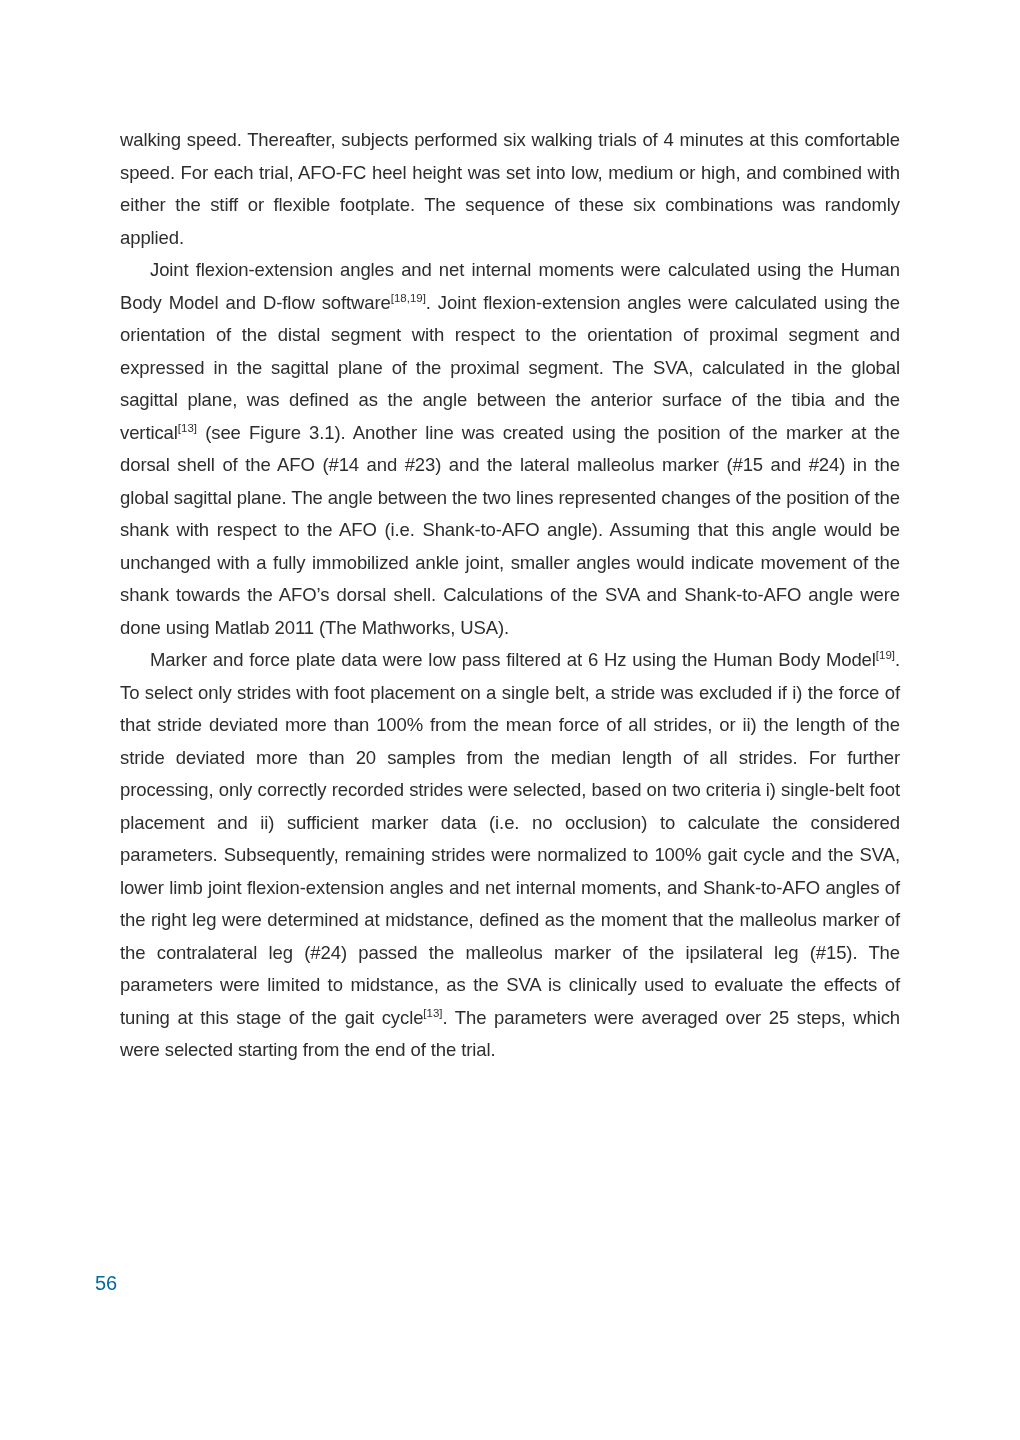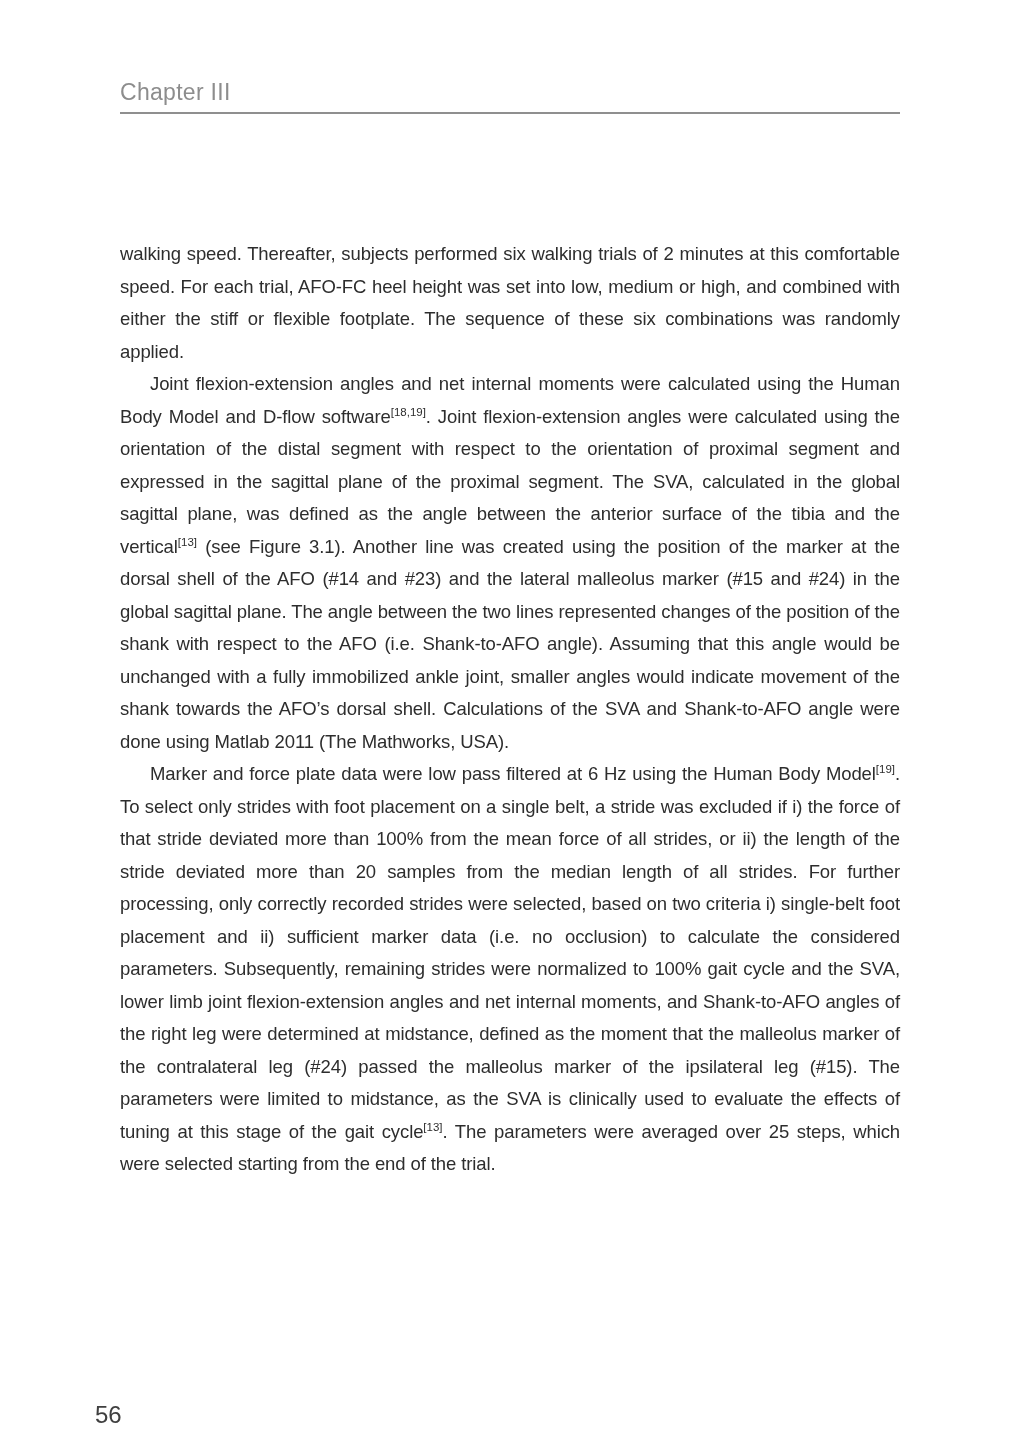--- a/index.html
+++ b/index.html
@@ -64,40 +64,36 @@
   }
   sup.citation {
     font-size: 0.62em;
     line-height: 0;
     vertical-align: super;
     letter-spacing: 0;
   }
   .page-number {
     position: absolute;
     left: 95px;
-    top: 1404px;
-    color: #404040;
-    font-size: 24px;
+    top: 1272px;
+    color: #0369a1;
+    font-size: 20px;
     line-height: 22px;
   }
 </style>
 </head>
 <body>
 
 <div class="page">
   <div class="content-col">
 
-    <header class="chapter-header">
-      <div class="chapter-title">Chapter III</div>
-      <div class="header-rule"></div>
-    </header>
 
     <main class="page-body">
 
-      <p class="body-p">walking speed. Thereafter, subjects performed six walking trials of 2 minutes at this comfortable speed. For each trial, AFO-FC heel height was set into low, medium or high, and combined with either the stiff or flexible footplate. The sequence of these six combinations was randomly applied.</p>
+      <p class="body-p">walking speed. Thereafter, subjects performed six walking trials of 4 minutes at this comfortable speed. For each trial, AFO-FC heel height was set into low, medium or high, and combined with either the stiff or flexible footplate. The sequence of these six combinations was randomly applied.</p>
 
 
       <p class="body-p indent"><span>Joint flexion-extension angles and net internal moments were calculated using the Human Body Model and D-flow software</span><sup class="citation">[18,19]</sup><span>. Joint flexion-extension angles were calculated using the orientation of the distal segment with respect to the orientation of proximal segment and expressed in the sagittal plane of the proximal segment. The SVA, calculated in the global sagittal plane, was defined as the angle between the anterior surface of the tibia and the vertical</span><sup class="citation">[13]</sup><span> (see Figure 3.1). Another line was created using the position of the marker at the dorsal shell of the AFO (#14 and #23) and the lateral malleolus marker (#15 and #24) in the global sagittal plane. The angle between the two lines represented changes of the position of the shank with respect to the AFO (i.e. Shank-to-AFO angle). Assuming that this angle would be unchanged with a fully immobilized ankle joint, smaller angles would indicate movement of the shank towards the AFO’s dorsal shell. Calculations of the SVA and Shank-to-AFO angle were done using Matlab 2011 (The Mathworks, USA).</span></p>
 
       <p class="body-p indent"><span>Marker and force plate data were low pass filtered at 6 Hz using the Human Body Model</span><sup class="citation">[19]</sup><span>. To select only strides with foot placement on a single belt, a stride was excluded if i) the force of that stride deviated more than 100% from the mean force of all strides, or ii) the length of the stride deviated more than 20 samples from the median length of all strides. For further processing, only correctly recorded strides were selected, based on two criteria i) single-belt foot placement and ii) sufficient marker data (i.e. no occlusion) to calculate the considered parameters. Subsequently, remaining strides were normalized to 100% gait cycle and the SVA, lower limb joint flexion-extension angles and net internal moments, and Shank-to-AFO angles of the right leg were determined at midstance, defined as the moment that the malleolus marker of the contralateral leg (#24)  passed the malleolus marker of the ipsilateral leg (#15). The parameters were limited to midstance, as the SVA is clinically used to evaluate the effects of tuning at this stage of the gait cycle</span><sup class="citation">[13]</sup><span>. The parameters were averaged over 25 steps, which were selected starting from the end of the trial.</span></p>
 
     </main>
   </div>
 
   <div class="page-number">56</div>

